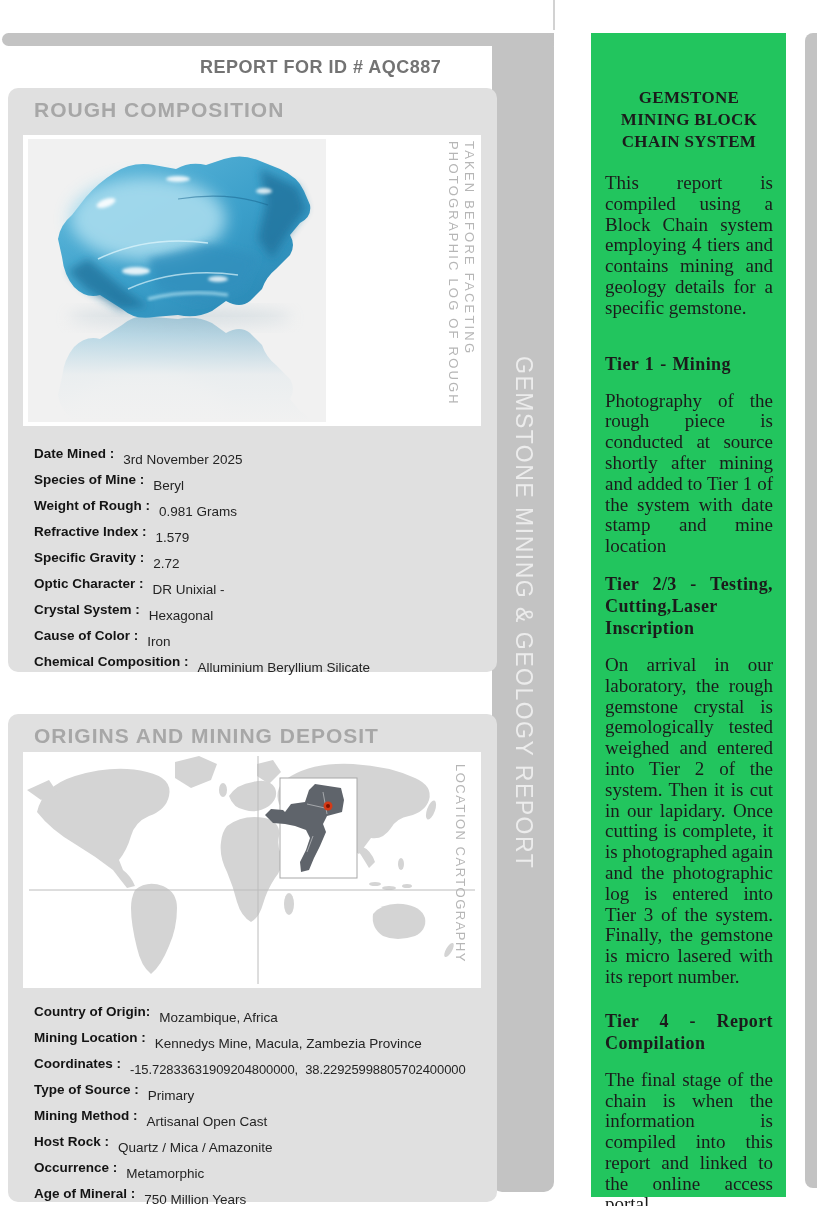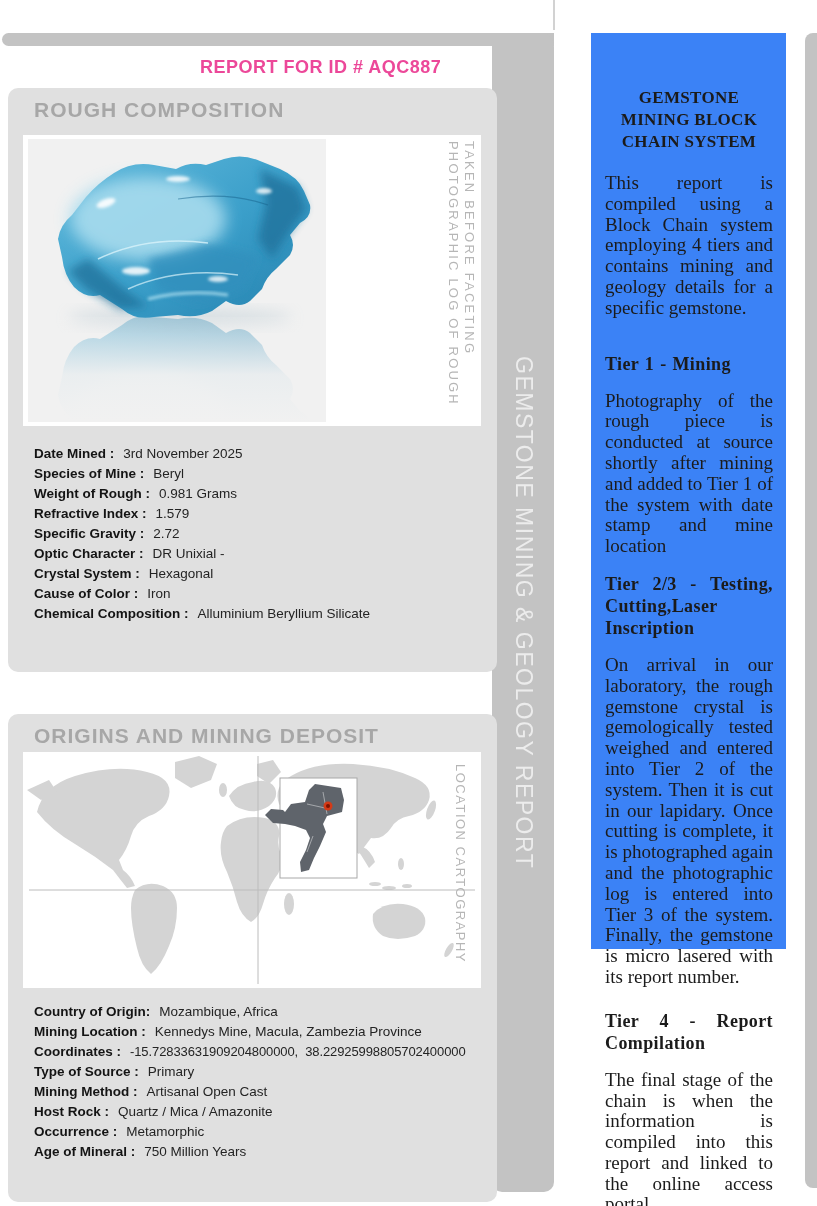--- a/index.html
+++ b/index.html
@@ -13,21 +13,21 @@
   .frame-top-bar{position:absolute;left:2px;top:33px;width:552px;height:13px;background:#c3c3c3;
                  border-radius:7px 0 0 7px;}
   .mid-strip{position:absolute;left:492px;top:33px;width:62px;height:1159px;background:#c3c3c3;
              border-radius:0 14px 10px 10px;display:flex;align-items:center;justify-content:center;}
   .mid-strip .banner-text{writing-mode:vertical-rl;text-orientation:mixed;
              font-size:23px;letter-spacing:1.5px;color:#ececec;white-space:nowrap;}
   .right-sliver{position:absolute;left:805px;top:33px;width:12px;height:1155px;background:#c3c3c3;
              border-radius:8px 0 0 8px;}
 
   .report-title{position:absolute;left:200px;top:57px;font-size:18px;font-weight:bold;
-             letter-spacing:.5px;color:#ec4899;}
+             letter-spacing:.5px;color:#737373;}
 
   
   .panel{position:absolute;left:8px;width:473px;background:#e0e0e0;border-radius:10px;padding-left:16px;}
   .panel-rough{top:88px;height:584px;}
   .panel-origins{top:714px;height:488px;}
   .panel-title{position:absolute;left:26px;top:10px;font-size:21px;font-weight:bold;
              letter-spacing:1px;color:#a7a7a7;}
 
   .white-inset{position:absolute;left:15px;width:458px;background:#ffffff;}
   .photo-area{top:47px;height:291px;}
@@ -40,25 +40,25 @@
              letter-spacing:2.2px;color:#b6b6b6;white-space:nowrap;line-height:16px;}
   .photo-caption{position:absolute;left:422px;top:6px;height:280px;display:flex;overflow:hidden;}
   .map-caption{position:absolute;left:429px;top:12px;height:220px;overflow:hidden;}
   .map-caption .v-caption{letter-spacing:1.5px;}
 
   .fields{position:absolute;left:26px;}
   .fields-rough{top:356px;}
   .fields-origins{top:288px;}
   .field-row{display:flex;line-height:20px;font-size:13.5px;white-space:pre;}
   .field-label{font-weight:bold;color:#141414;}
-  .field-value{color:#242424;margin-left:9px;}
+  .field-value{color:#242424;margin-left:9px;margin-top:6px;}
   .field-value-small{font-size:13px;letter-spacing:-0.1px;}
 
   
-  .info-panel{position:absolute;left:591px;top:33px;width:195px;height:916px;background:#3b82f6;
+  .info-panel{position:absolute;left:591px;top:33px;width:195px;height:1164px;background:#22c55e;
               box-sizing:border-box;padding:54px 13px 0 14px;
               font-family:"Liberation Serif", serif;color:#1b1b1b;}
   .info-heading{font-size:17px;font-weight:bold;text-align:center;line-height:22px;
               letter-spacing:.3px;margin:0 6px 20px 6px;}
   .info-panel p{font-size:19px;line-height:20.8px;text-align:justify;margin:0;}
   .p-intro{margin-bottom:34px !important;}
   .tier-heading{font-size:18px;font-weight:bold;text-align:justify;line-height:22px;
               letter-spacing:.4px;word-spacing:1px;margin:0 0 16px 0;}
   .p-t1{margin-bottom:16px !important;}
   .p-t23{margin-bottom:22px !important;}

